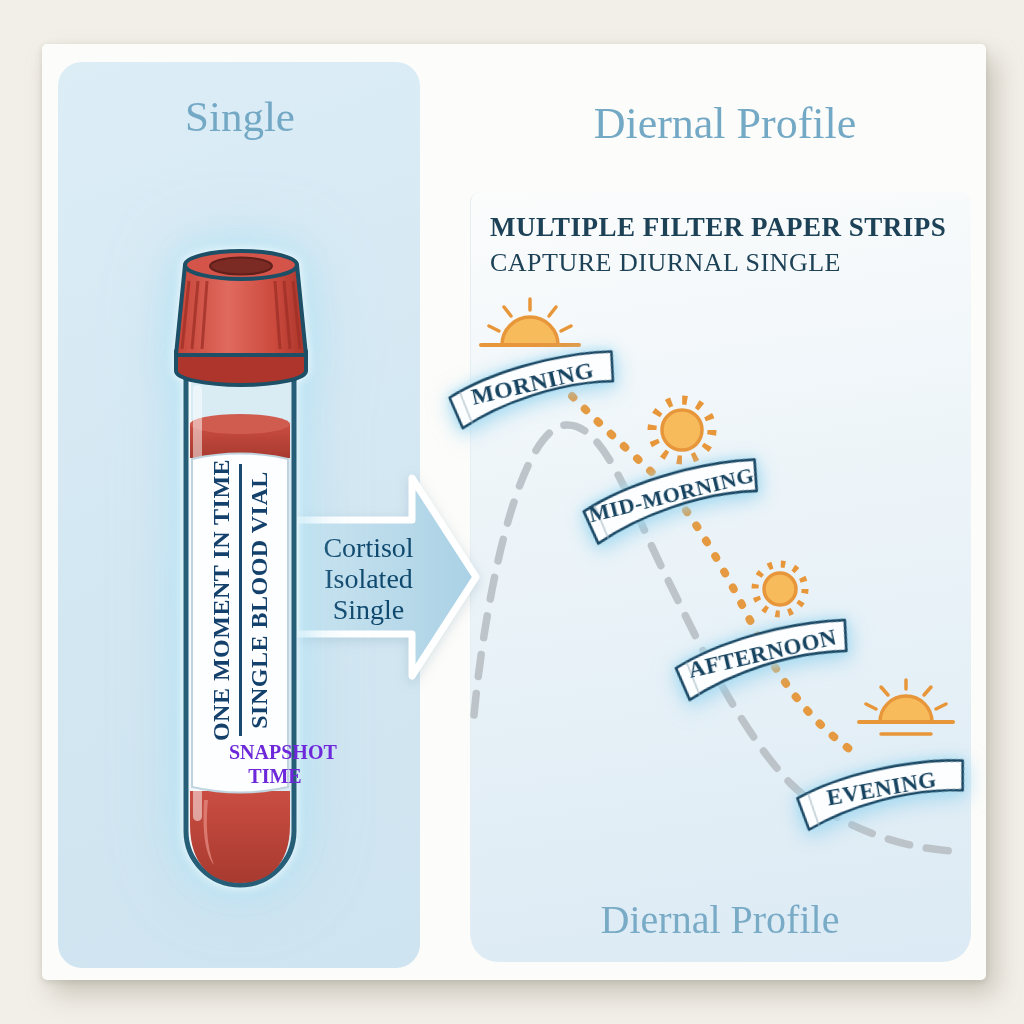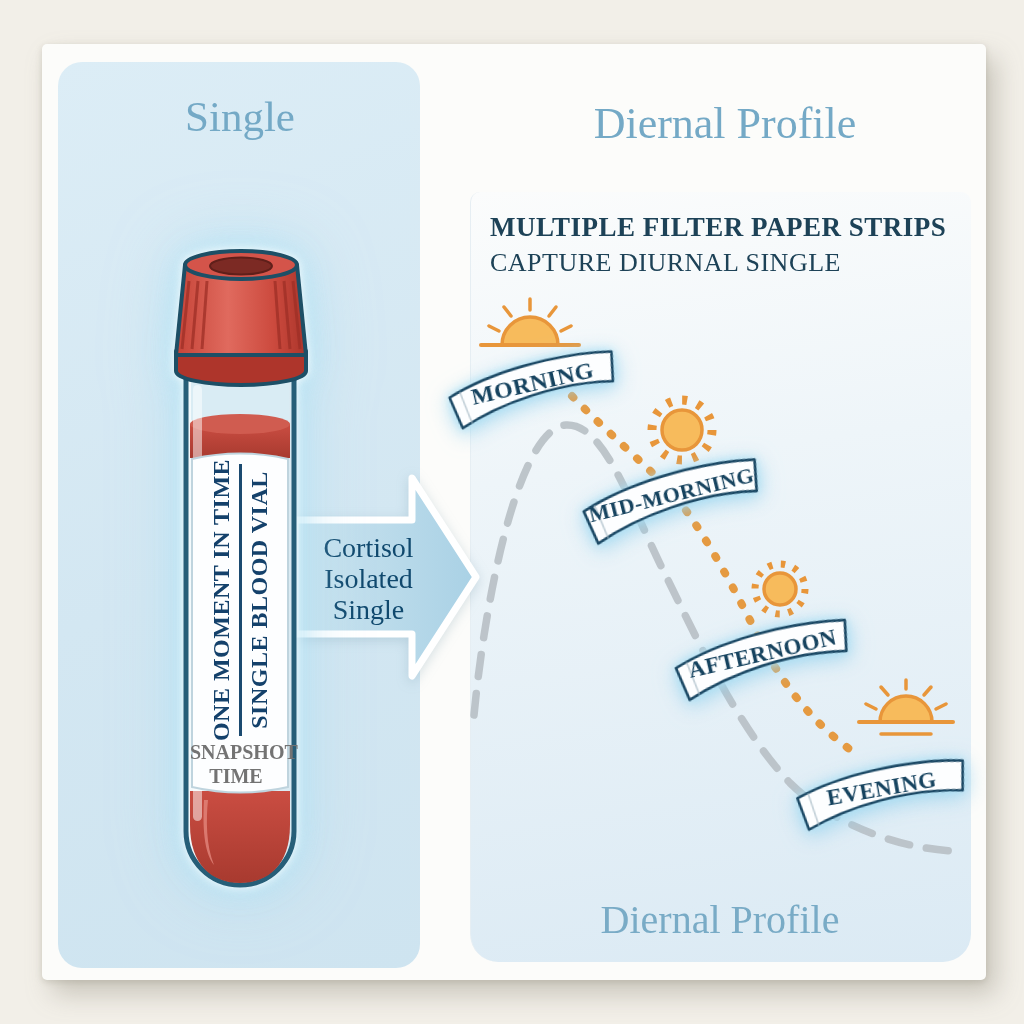--- a/index.html
+++ b/index.html
@@ -32,21 +32,21 @@
         font-size:28px;font-weight:500;line-height:1.1;color:#10496e;}
   
   .vial-svg{position:absolute;left:130px;top:225px;width:220px;height:690px;
         filter:drop-shadow(0 0 5px rgba(255,255,255,.95)) drop-shadow(0 0 14px rgba(185,231,245,.9)) drop-shadow(0 0 28px rgba(160,215,240,.55));}
   .vial-vtext{position:absolute;left:95px;top:557px;width:290px;height:86px;
         transform:rotate(-90deg);display:flex;flex-direction:column;align-items:center;justify-content:center;
         color:#14416b;}
   .vial-vtext .vline{font-size:24px;font-weight:700;letter-spacing:.5px;white-space:nowrap;}
   .vial-vtext .vdivider{width:94%;border-top:3px solid #1b4a70;margin:4px 0;}
   .vial-snapshot{position:absolute;left:190px;top:741px;width:92px;text-align:center;
-        font-size:20px;font-weight:700;line-height:1.18;color:#737373;}
+        font-size:20px;font-weight:700;line-height:1.18;color:#6d28d9;padding-left:39px;}
   
   .overlay-svg{position:absolute;left:430px;top:250px;width:560px;height:660px;pointer-events:none;}
   
   .sun{position:absolute;}
   
   .strip{position:absolute;
         filter:drop-shadow(0 0 5px rgba(173,226,245,.95)) drop-shadow(0 5px 10px rgba(140,205,235,.7));}
   .strip svg{display:block;width:100%;height:100%;}
   .strip .lbl{position:absolute;inset:0;display:flex;align-items:center;justify-content:center;
         font-weight:700;color:#16435f;letter-spacing:.5px;padding-bottom:4px;}

